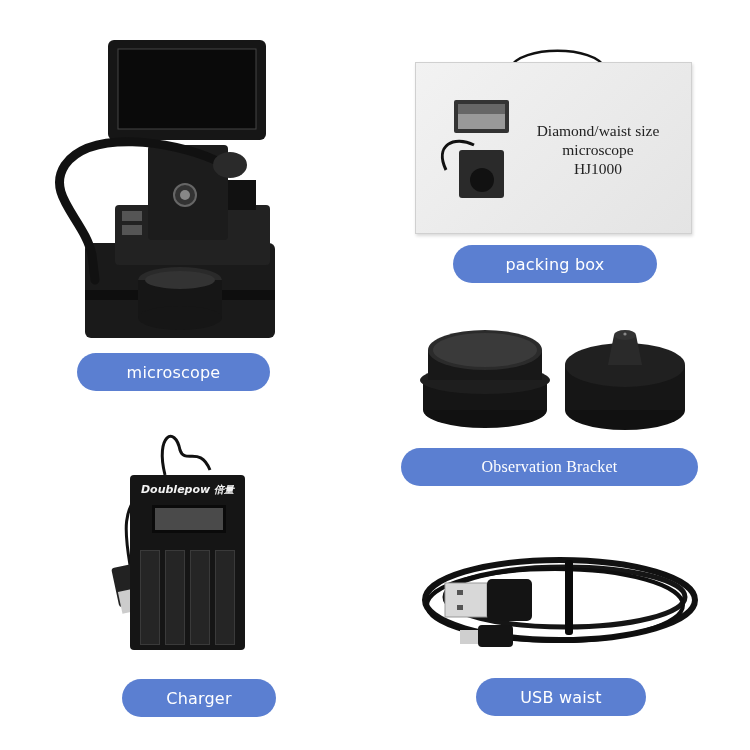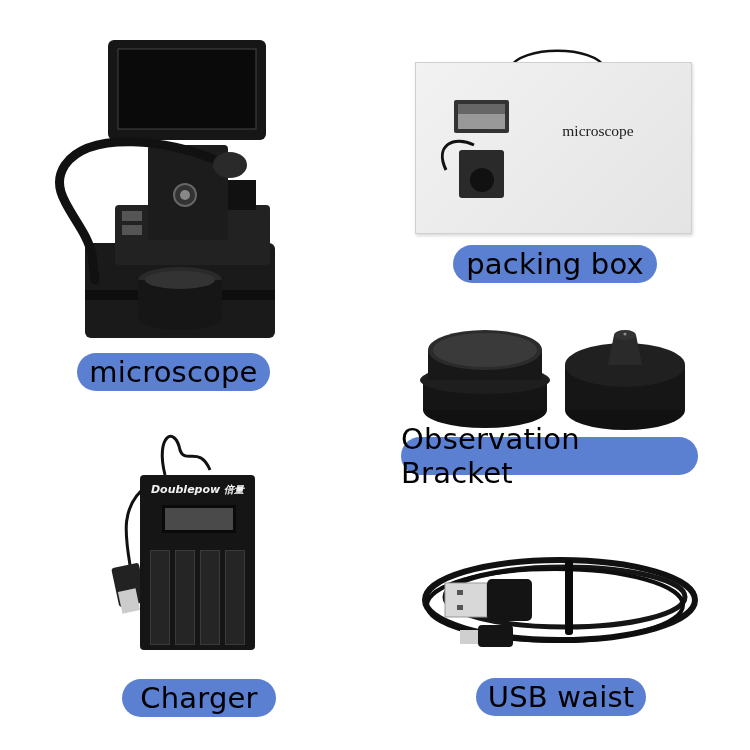--- a/index.html
+++ b/index.html
@@ -1,19 +1,19 @@
 <!DOCTYPE html>
 <html><head>
 <meta charset="utf-8">
 <style>
   html, body { margin:0; padding:0; background:#ffffff; }
   body { width:750px; height:750px; position:relative; overflow:hidden; font-family:"DejaVu Sans", sans-serif; }
   .pill {
     position:absolute; height:38px; border-radius:19px; background:#5b7fd1;
-    color:#000000; font-family:"DejaVu Sans", sans-serif; font-size:29px;
+    color:#ffffff; font-family:"DejaVu Sans", sans-serif; font-size:16px;
     display:flex; align-items:center; justify-content:center; letter-spacing:0.2px;
   }
   .abs { position:absolute; }
   .box { position:absolute; left:415px; top:62px; width:275px; height:170px; background:linear-gradient(135deg,#f2f2f2,#e4e4e4); border:1px solid #d0d0d0; box-shadow:1px 2px 3px rgba(0,0,0,0.15); }
   .box-text { position:absolute; left:97px; top:58px; width:170px; text-align:center; font-family:"Liberation Serif", serif; font-size:15.5px; line-height:19px; color:#222; }
 </style>
 </head>
 <body>
 
 <div class="abs" style="left:40px;top:35px;width:250px;height:310px;">
@@ -51,51 +51,53 @@
 <div class="box">
   <svg class="abs" style="left:18px;top:32px;" width="80" height="110">
     <rect x="20" y="5" width="55" height="33" rx="2" fill="#333"></rect>
     <rect x="24" y="9" width="47" height="25" fill="#999"></rect>
     <rect x="24" y="9" width="47" height="10" fill="#666"></rect>
     <rect x="25" y="55" width="45" height="48" rx="3" fill="#2a2a2a"></rect>
     <circle cx="48" cy="85" r="12" fill="#111"></circle>
     <path d="M40 50 C 20 40, 0 50, 12 75" stroke="#111" stroke-width="3" fill="none"></path>
   </svg>
   <div class="box-text">
+    <div>Diamond/waist size</div>
     <div>microscope</div>
+    <div>HJ1000</div>
   </div>
 </div>
 <div class="pill" style="left:453px;top:245px;width:204px;">packing box</div>
 
 <svg class="abs" style="left:410px;top:325px;" width="290" height="110">
 
   <ellipse cx="75" cy="85" rx="62" ry="18" fill="#111"></ellipse>
   <rect x="13" y="55" width="124" height="30" fill="#151515"></rect>
   <ellipse cx="75" cy="55" rx="65" ry="14" fill="#1e1e1e"></ellipse>
   <rect x="18" y="25" width="114" height="30" fill="#181818"></rect>
   <ellipse cx="75" cy="25" rx="57" ry="20" fill="#2b2b2b"></ellipse>
   <ellipse cx="75" cy="25" rx="52" ry="17" fill="#3a3a3a"></ellipse>
 
   <ellipse cx="215" cy="85" rx="60" ry="20" fill="#111"></ellipse>
   <rect x="155" y="40" width="120" height="45" fill="#161616"></rect>
   <ellipse cx="215" cy="40" rx="60" ry="22" fill="#202020"></ellipse>
   <path d="M198 40 L204 10 L226 10 L232 40 Z" fill="#2a2a2a"></path>
   <ellipse cx="215" cy="10" rx="11" ry="5" fill="#333"></ellipse>
   <circle cx="215" cy="9" r="1.6" fill="#888"></circle>
 </svg>
-<div class="pill" style="left:401px;top:437px;width:297px;">Observation Bracket</div>
+<div class="pill" style="left:401px;top:448px;width:297px;font-family:Liberation Serif, serif;">Observation Bracket</div>
 
 <div class="abs" style="left:110px;top:425px;width:170px;height:235px;">
   <svg class="abs" style="left:0;top:0;" width="170" height="235">
     <path d="M55 50 C 45 10, 65 0, 70 25 C 75 40, 90 20, 100 45" stroke="#111" stroke-width="3" fill="none"></path>
     <path d="M38 60 C 10 80, 15 110, 20 140" stroke="#111" stroke-width="3" fill="none"></path>
     <rect x="5" y="140" width="28" height="40" rx="3" fill="#222" transform="rotate(-12 19 160)"></rect>
     <rect x="10" y="165" width="18" height="22" fill="#ccc" transform="rotate(-12 19 176)"></rect>
   </svg>
-  <div class="abs" style="left:30px;top:50px;width:115px;height:175px;background:#151515;border-radius:4px;">
+  <div class="abs" style="left:20px;top:50px;width:115px;height:175px;background:#151515;border-radius:4px;">
     <div class="abs" style="left:0;top:8px;width:115px;text-align:center;color:#f2f2f2;font-family:'DejaVu Sans',sans-serif;font-size:11px;font-style:italic;font-weight:bold;">
       <span>Doublepow</span>
       <span style="font-size:10px;">倍量</span>
     </div>
     <div class="abs" style="left:22px;top:30px;width:68px;height:22px;background:#4a4a4a;border:3px solid #0a0a0a;"></div>
     <div class="abs" style="left:10px;top:75px;width:95px;height:95px;display:flex;gap:5px;">
       <div style="flex:1;background:#252525;border:1px solid #3a3a3a;"></div>
       <div style="flex:1;background:#252525;border:1px solid #3a3a3a;"></div>
       <div style="flex:1;background:#252525;border:1px solid #3a3a3a;"></div>
       <div style="flex:1;background:#252525;border:1px solid #3a3a3a;"></div>

